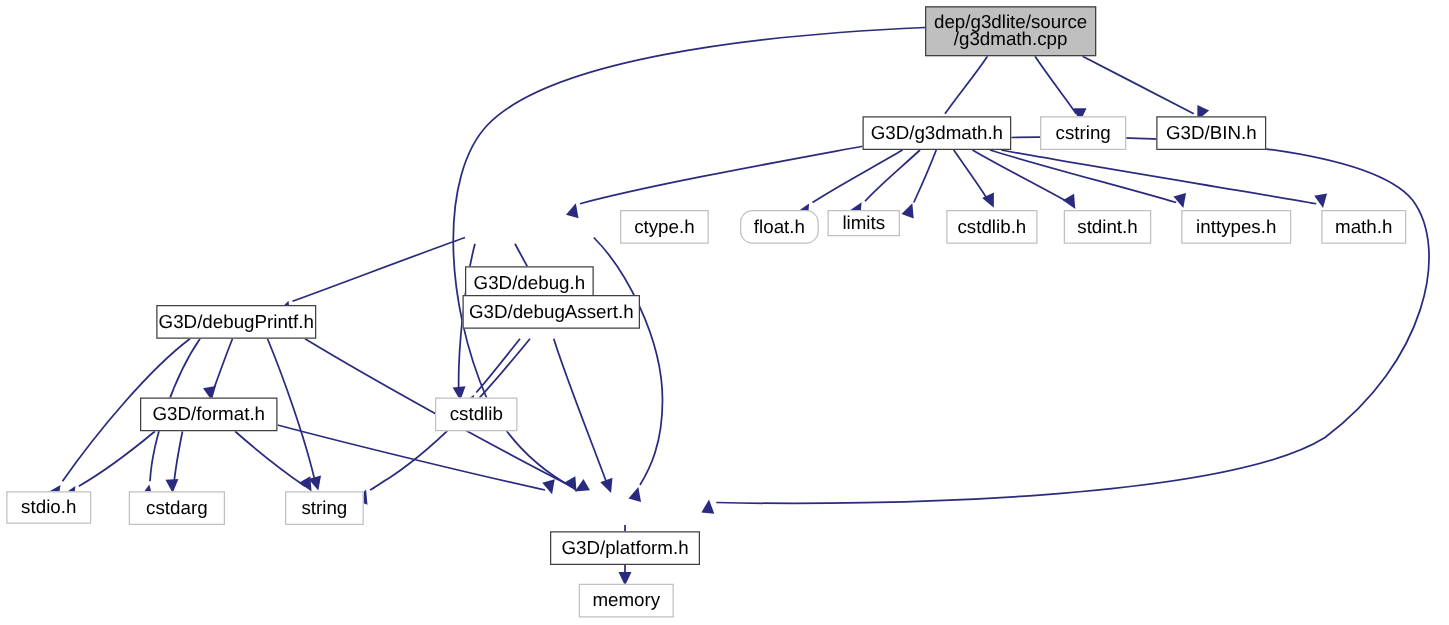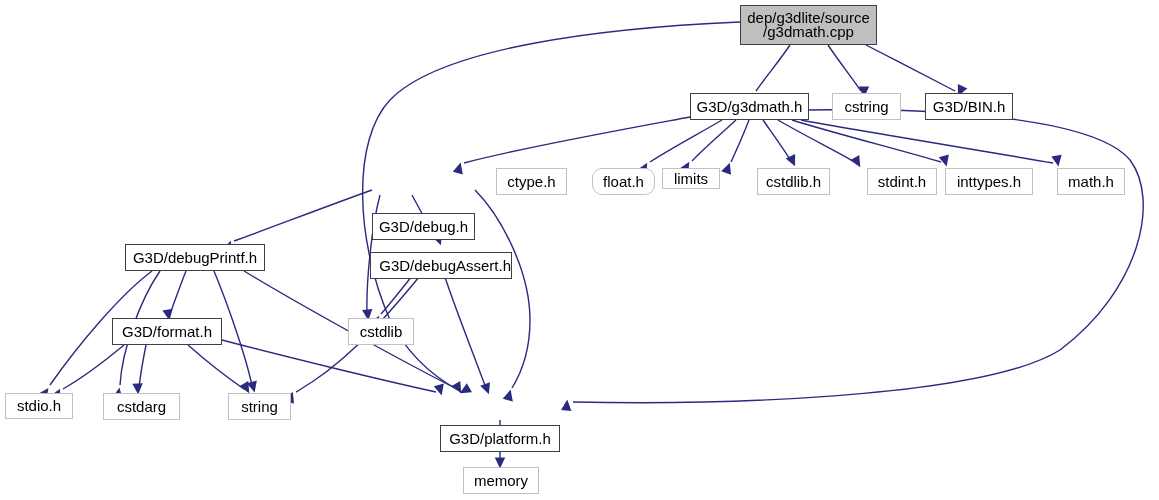--- a/index.html
+++ b/index.html
@@ -126,25 +126,25 @@
       <div class="node-box root" style="left: 740px; top: 5px; width: 137px; height: 40px;"><span>dep/g3dlite/source
 /g3dmath.cpp</span></div>
       <div class="node-box strong" style="left: 690px; top: 93px; width: 119px; height: 27px;"><span>G3D/g3dmath.h</span></div>
       <div class="node-box" style="left: 832px; top: 93px; width: 69px; height: 27px;"><span>cstring</span></div>
       <div class="node-box strong" style="left: 925px; top: 93px; width: 88px; height: 27px;"><span>G3D/BIN.h</span></div>
       <div class="node-box strong" style="left: 372px; top: 168px; width: 103px; height: 27px; margin-top: 45px;"><span>G3D/debug.h</span></div>
       <div class="node-box" style="left: 496px; top: 168px; width: 71px; height: 27px;"><span>ctype.h</span></div>
       <div class="node-box" style="left: 592px; top: 168px; width: 63px; height: 27px; border-radius: 10px;"><span>float.h</span></div>
       <div class="node-box" style="left: 662px; top: 168px; width: 58px; height: 21px;"><span>limits</span></div>
       <div class="node-box" style="left: 757px; top: 168px; width: 73px; height: 27px;"><span>cstdlib.h</span></div>
-      <div class="node-box" style="left: 851px; top: 168px; width: 70px; height: 27px; margin-left: 16px;"><span>stdint.h</span></div>
+      <div class="node-box" style="left: 851px; top: 168px; width: 70px; height: 27px;"><span>stdint.h</span></div>
       <div class="node-box" style="left: 945px; top: 168px; width: 88px; height: 27px;"><span>inttypes.h</span></div>
       <div class="node-box" style="left: 1057px; top: 168px; width: 68px; height: 27px;"><span>math.h</span></div>
-      <div class="node-box strong" style="left: 125px; top: 244px; width: 140px; height: 27px;"><span>G3D/debugPrintf.h</span></div>
-      <div class="node-box strong" style="left: 370px; top: 252px; width: 142px; height: 27px; justify-content: flex-end;"><span>G3D/debugAssert.h</span></div>
+      <div class="node-box strong" style="left: 125px; top: 244px; width: 128px; height: 27px;"><span>G3D/debugPrintf.h</span></div>
+      <div class="node-box strong" style="left: 370px; top: 236px; width: 142px; height: 27px;"><span>G3D/debugAssert.h</span></div>
       <div class="node-box strong" style="left: 112px; top: 318px; width: 110px; height: 27px;"><span>G3D/format.h</span></div>
       <div class="node-box" style="left: 348px; top: 318px; width: 66px; height: 27px;"><span>cstdlib</span></div>
       <div class="node-box" style="left: 5px; top: 393px; width: 68px; height: 26px;"><span>stdio.h</span></div>
       <div class="node-box" style="left: 103px; top: 393px; width: 77px; height: 27px;"><span>cstdarg</span></div>
       <div class="node-box" style="left: 228px; top: 393px; width: 63px; height: 27px;"><span>string</span></div>
       <div class="node-box strong" style="left: 440px; top: 393px; width: 120px; height: 27px; margin-top: 32px;"><span>G3D/platform.h</span></div>
       <div class="node-box" style="left: 463px; top: 467px; width: 76px; height: 27px; text-align: center;"><span>memory</span></div>
     </div>
 </div>
 

